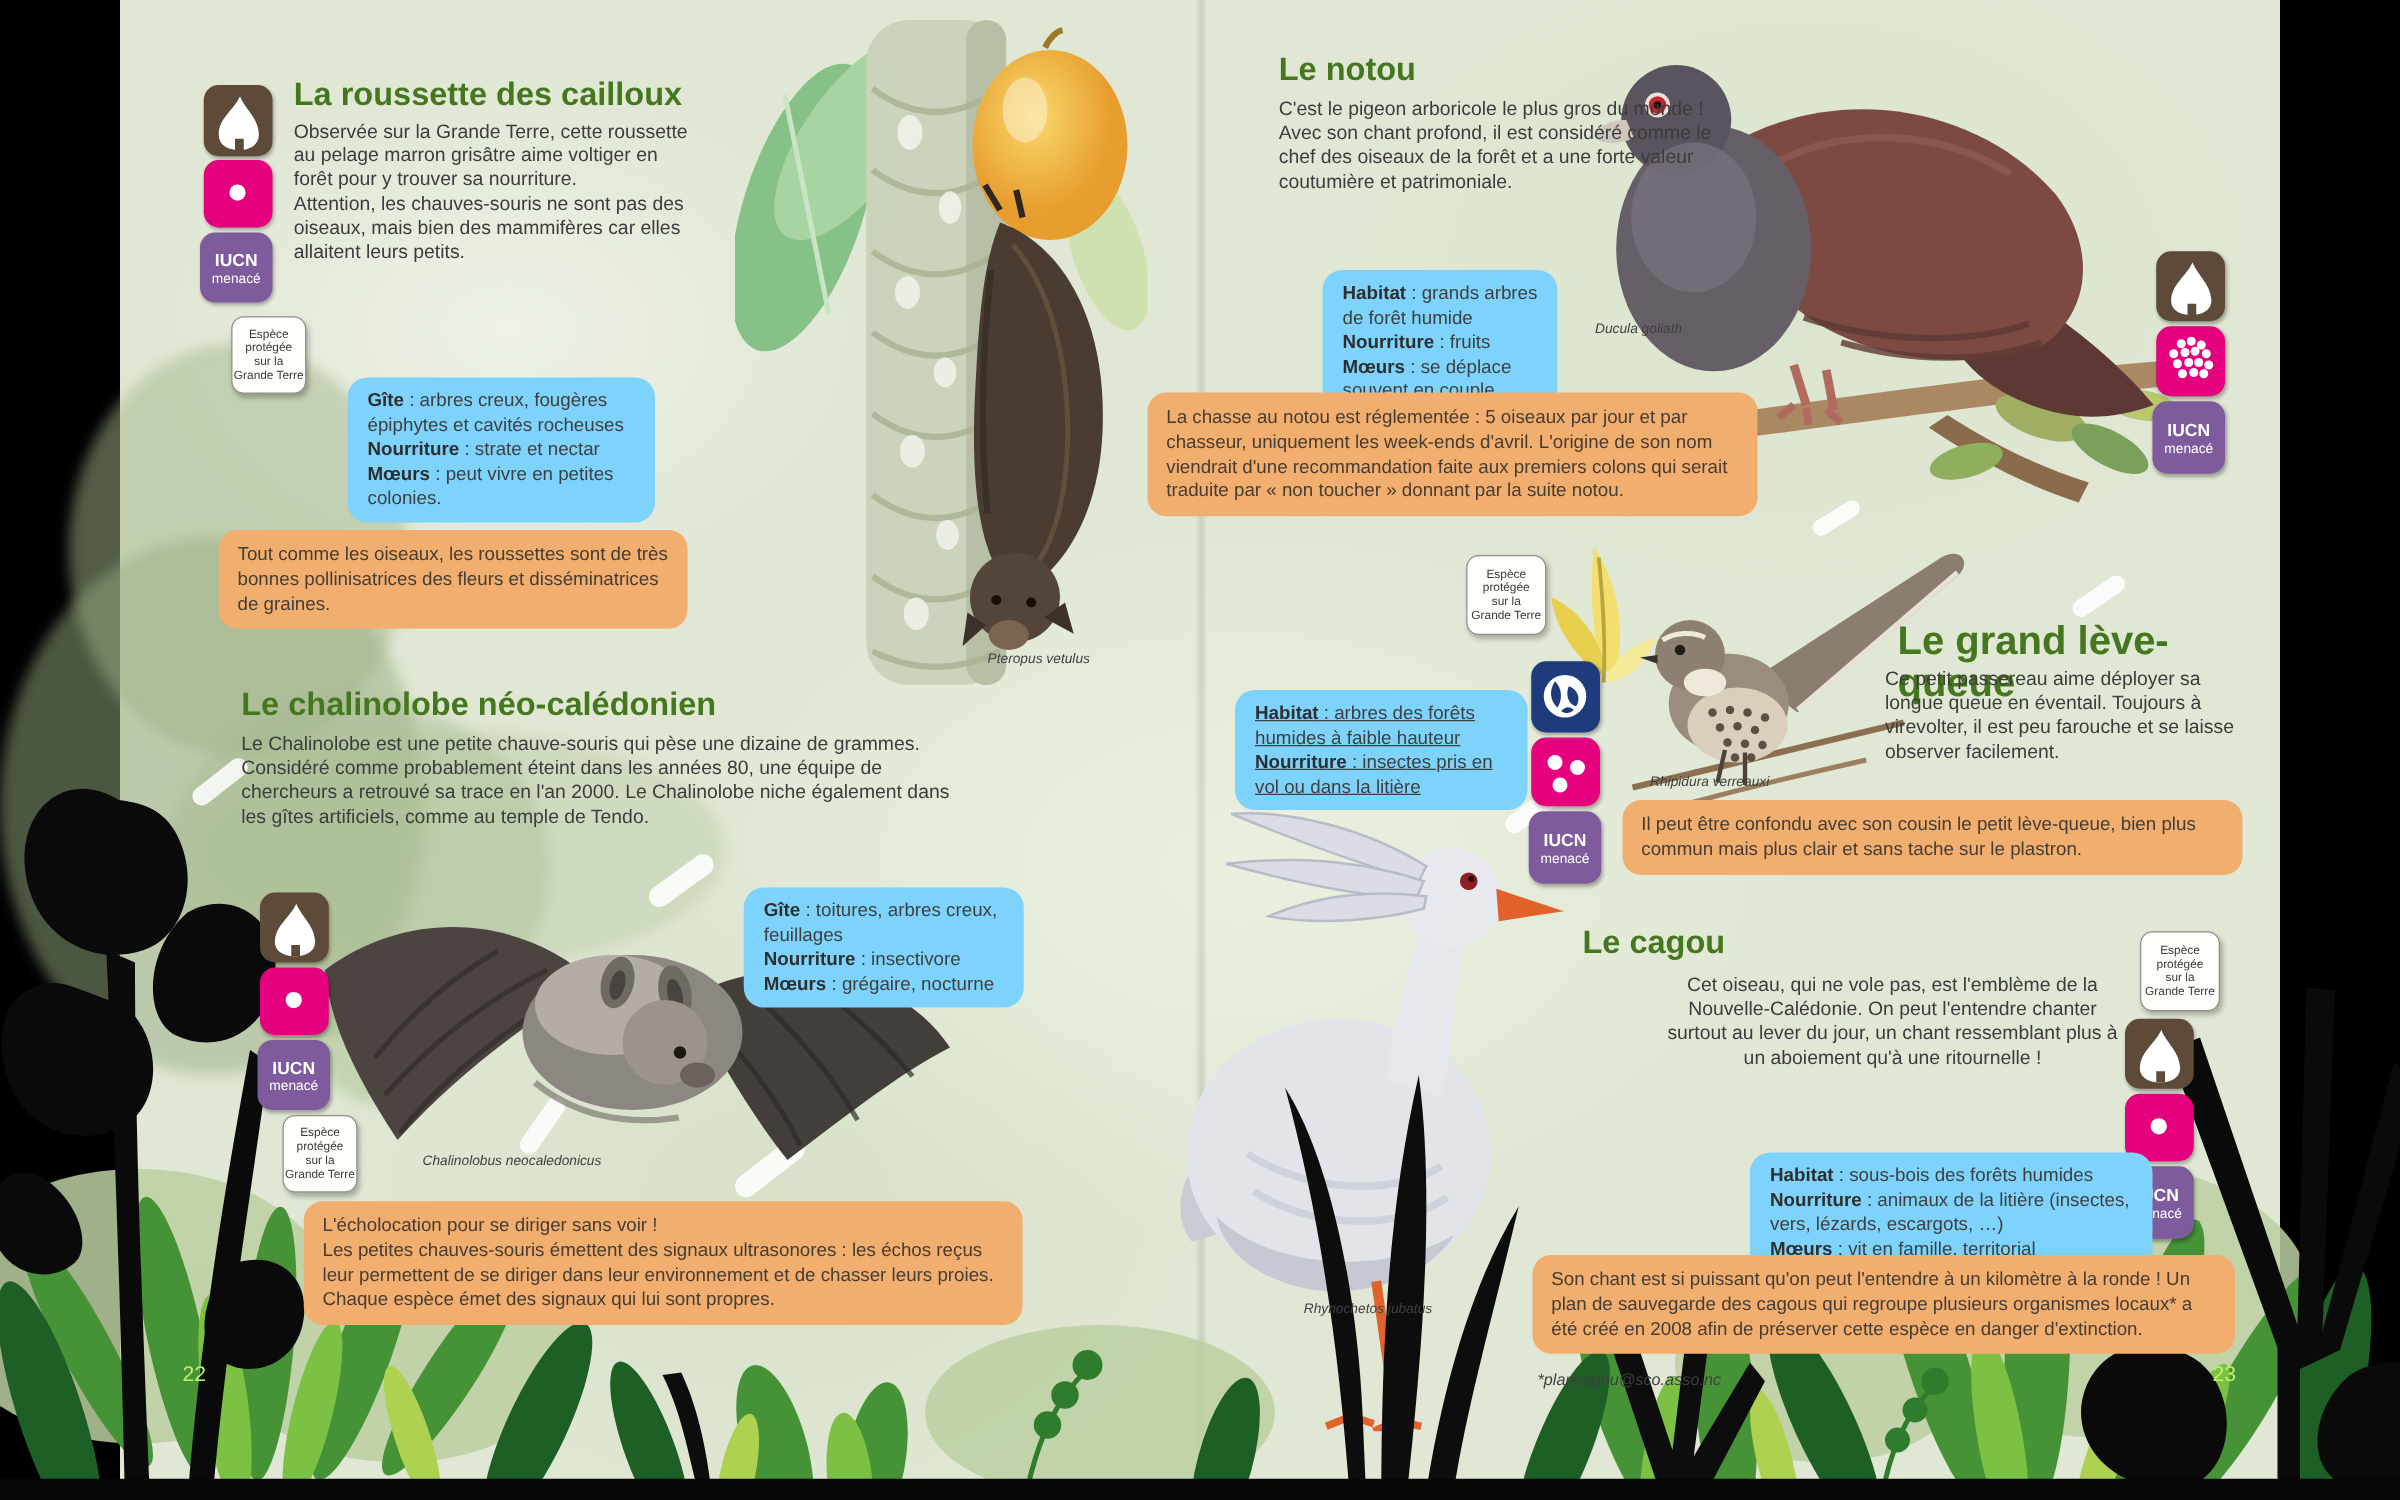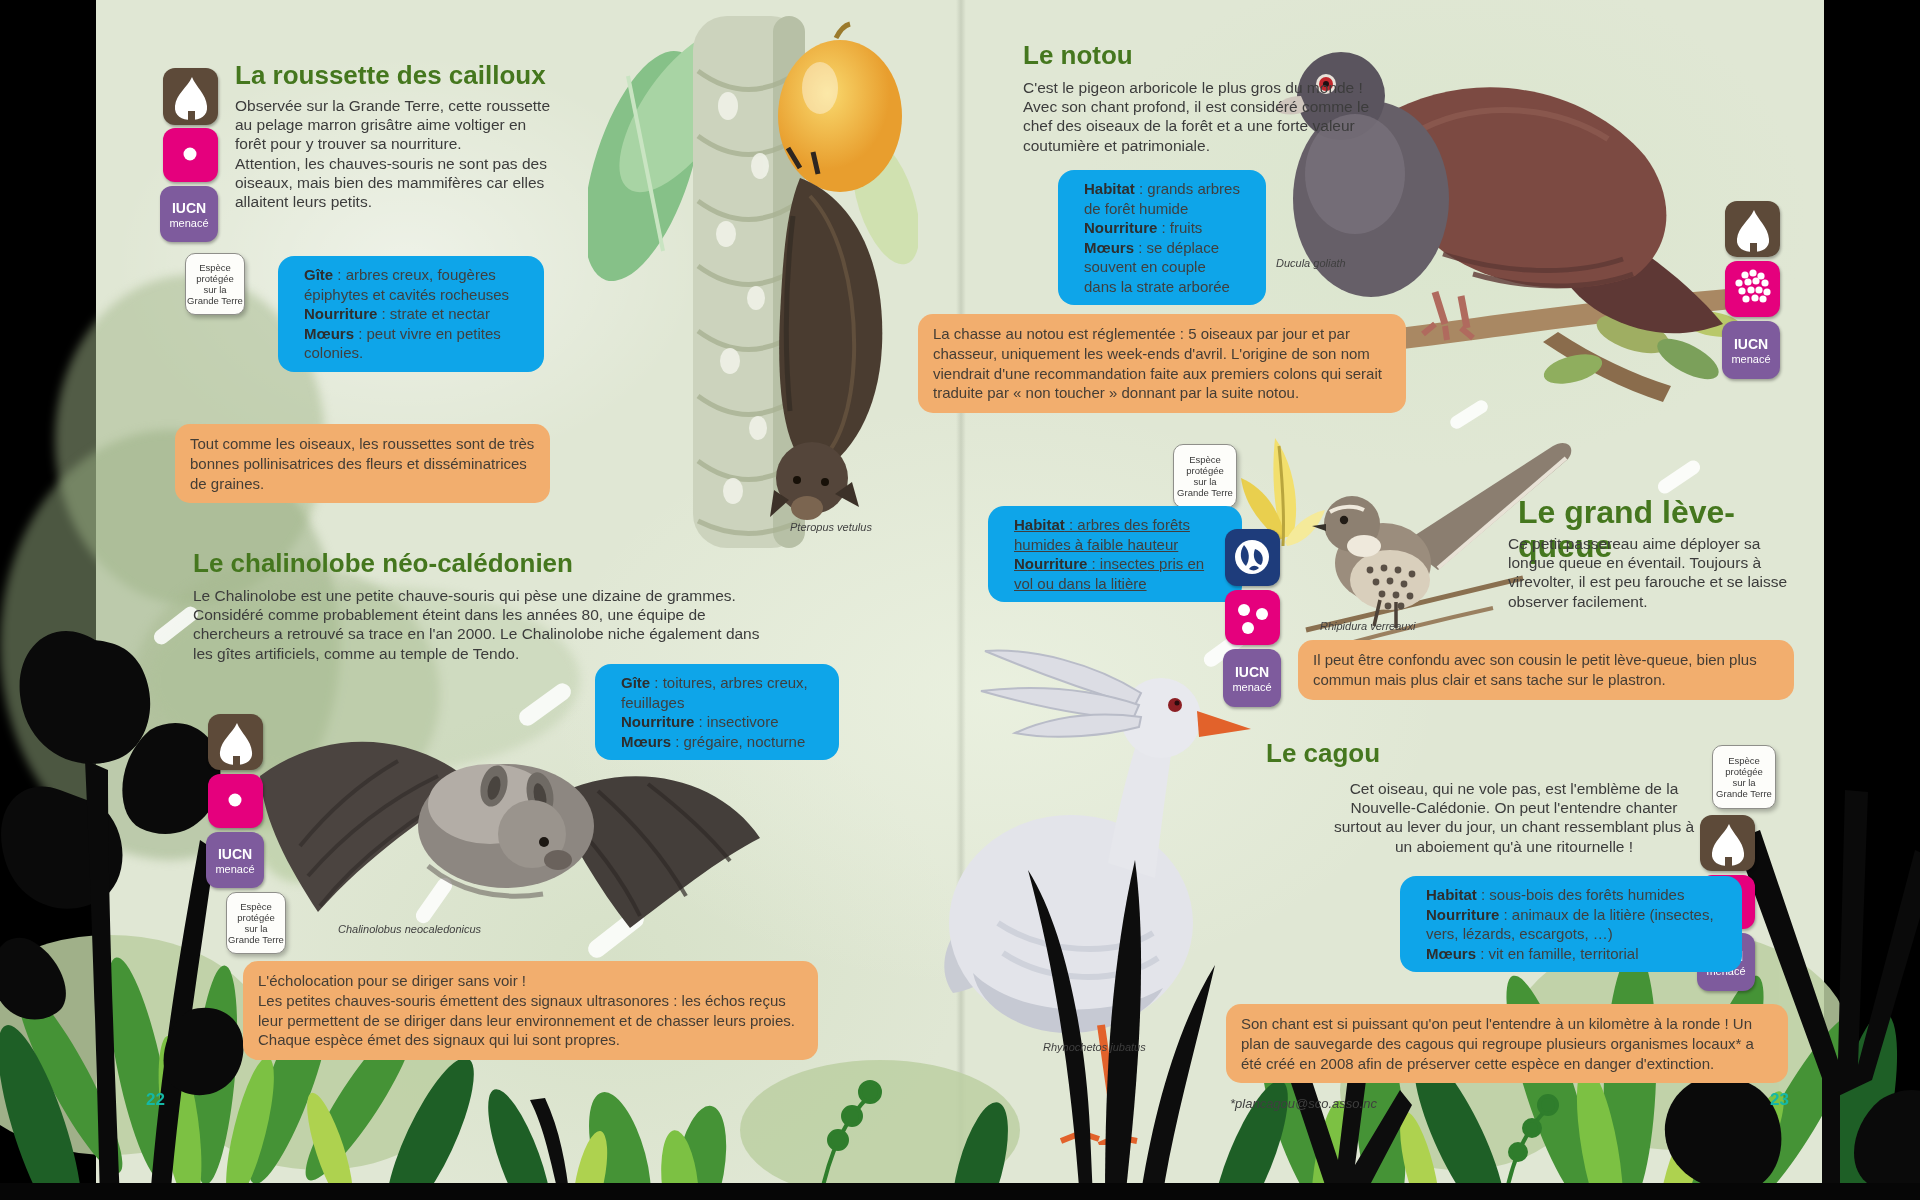--- a/index.html
+++ b/index.html
@@ -16,34 +16,34 @@
   .fold{left:956px;top:0;width:10px;height:1200px;z-index:1;
     background:linear-gradient(90deg, rgba(0,0,0,0) 0%, rgba(60,70,50,.14) 50%, rgba(0,0,0,0) 100%);}
   .blob{border-radius:50%;filter:blur(5px);z-index:1;}
   .dash{background:rgba(255,255,255,.85);border-radius:9px;z-index:2;}
   .ill{z-index:2;}
   .txt{z-index:5;}
   .title{font-weight:bold;font-size:26px;line-height:1.05;color:#45771e;}
   .title.sm{font-size:32px;}
   .bodytext{font-size:15.5px;line-height:1.24;color:#3c3c3c;}
   .preline{white-space:pre-line;}
-  .ybox{background:#0ea5e9;border-radius:16px;padding:9px 26px;font-size:15px;line-height:1.3;color:#3f3f3f;}
+  .ybox{background:#7dd3fc;border-radius:16px;padding:9px 16px;font-size:15px;line-height:1.3;color:#3f3f3f;margin-top:46px;}
   .ybox b{color:#2e2e2e;}
   .obox{background:#f2ae6e;border-radius:15px;padding:10px 15px;font-size:15px;line-height:1.32;color:#443d35;}
   .icon{border-radius:12px;box-shadow:1px 2px 3px rgba(0,0,0,.3);z-index:5;}
   .icon svg{display:block;width:100%;height:100%;}
   .iucn{background:#7e5b9d;color:#fff;text-align:center;display:flex;flex-direction:column;
         justify-content:center;gap:1px;}
   .iucn .l1{font-weight:bold;font-size:14px;}
   .iucn .l2{font-size:11px;}
   .badge{background:#fdfdfa;border:1.5px solid #8f8f8a;border-radius:10px;
          box-shadow:2px 3px 4px rgba(0,0,0,.25);color:#3a3a3a;font-size:9.5px;line-height:1.18;
          display:flex;align-items:center;justify-content:center;text-align:center;z-index:5;}
   .caption{font-style:italic;font-size:11px;color:#3f3f3f;z-index:5;}
-  .pagenum{font-weight:bold;font-size:17px;color:#14b8a6;z-index:7;}
+  .pagenum{font-weight:normal;font-size:17px;color:#bef264;z-index:7;}
   .foliage{z-index:4;}
   .strip{left:0;top:1183px;width:1920px;height:17px;background:#060606;z-index:4;}
   .centered{text-align:center;}
 </style>
 </head>
 <body>
 
 <div class="stage">
   <div class="abs spread"></div>
   <div class="abs fold"></div>

